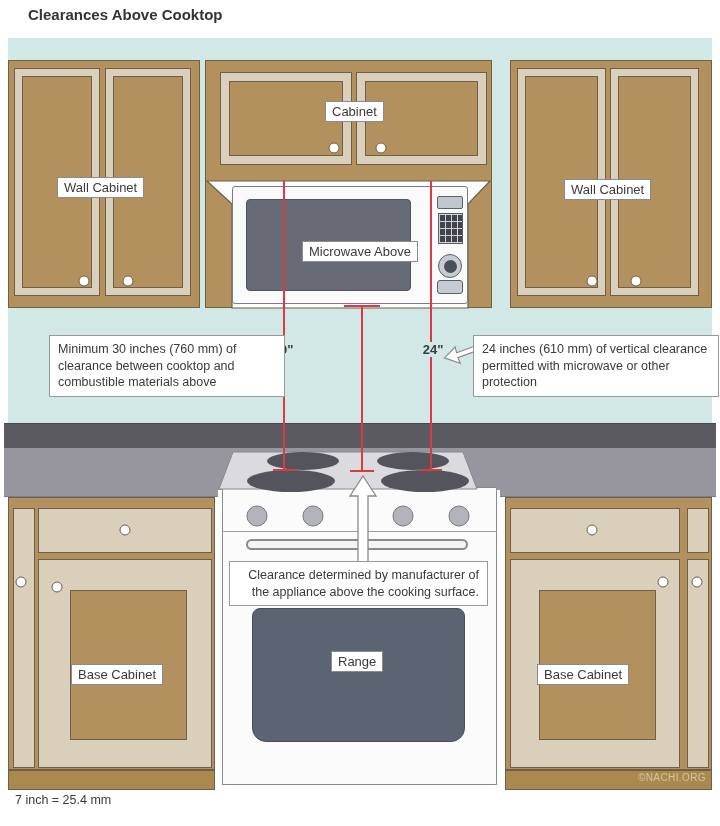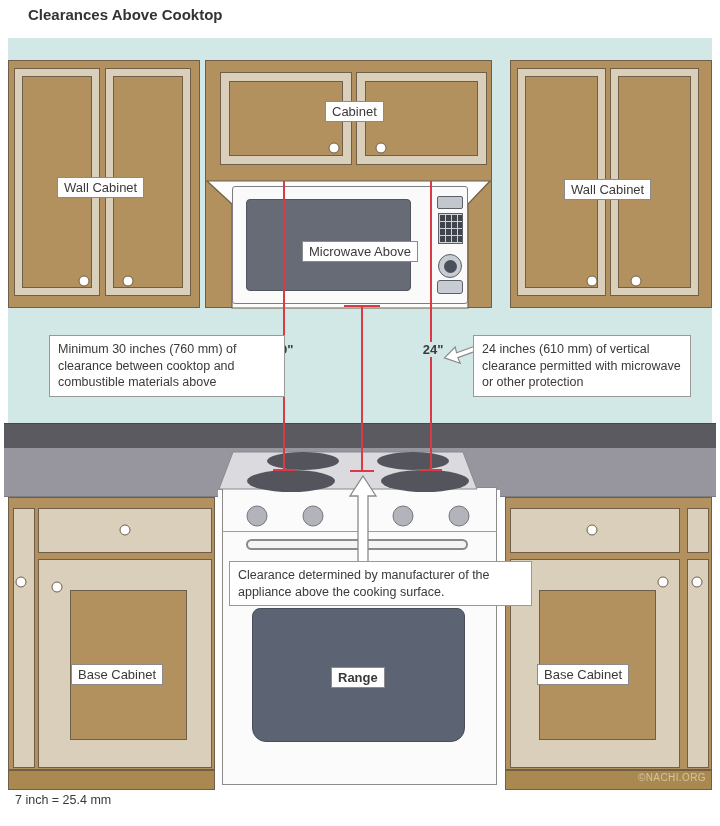--- a/index.html
+++ b/index.html
@@ -174,20 +174,20 @@
       <path d="M34,10 L15,12 L15,6 L2,14 L16,23 L15,17 L34,15 Z" fill="#ffffff" stroke="#8a8a8a" stroke-width="1.2"></path>
     </g>
   </svg>
 
   <div class="abs lbl" style="left:57px;top:177px;">Wall Cabinet</div>
   <div class="abs lbl" style="left:564px;top:179px;">Wall Cabinet</div>
   <div class="abs lbl" style="left:325px;top:101px;text-align:center;">Cabinet</div>
   <div class="abs lbl" style="left:302px;top:241px;">Microwave Above</div>
   <div class="abs lbl" style="left:71px;top:664px;">Base Cabinet</div>
   <div class="abs lbl" style="left:537px;top:664px;">Base Cabinet</div>
-  <div class="abs lbl" style="left:331px;top:667px;font-weight:bold;">Range</div>
+  <div class="abs lbl" style="left:331px;top:651px;">Range</div>
 
   <div class="abs note" style="left:21px;top:335px;width:236px;margin-left:28px;">Minimum 30 inches (760 mm) of clearance between cooktop and combustible materials above</div>
-  <div class="abs note" style="left:473px;top:335px;width:218px;">24 inches (610 mm) of vertical clearance permitted with microwave or other protection</div>
-  <div class="abs note" style="left:229px;top:561px;width:303px;text-align:left;">Clearance determined by manufacturer of the appliance above the cooking surface.</div>
+  <div class="abs note" style="left:473px;top:335px;width:246px;">24 inches (610 mm) of vertical clearance permitted with microwave or other protection</div>
+  <div class="abs note" style="left:229px;top:561px;width:259px;text-align:right;">Clearance determined by manufacturer of the appliance above the cooking surface.</div>
 
   <div class="abs" style="left:15px;top:793px;font-size:12.5px;color:var(--ink);">7 inch = 25.4 mm</div>
 </div>
 
 </body></html>

